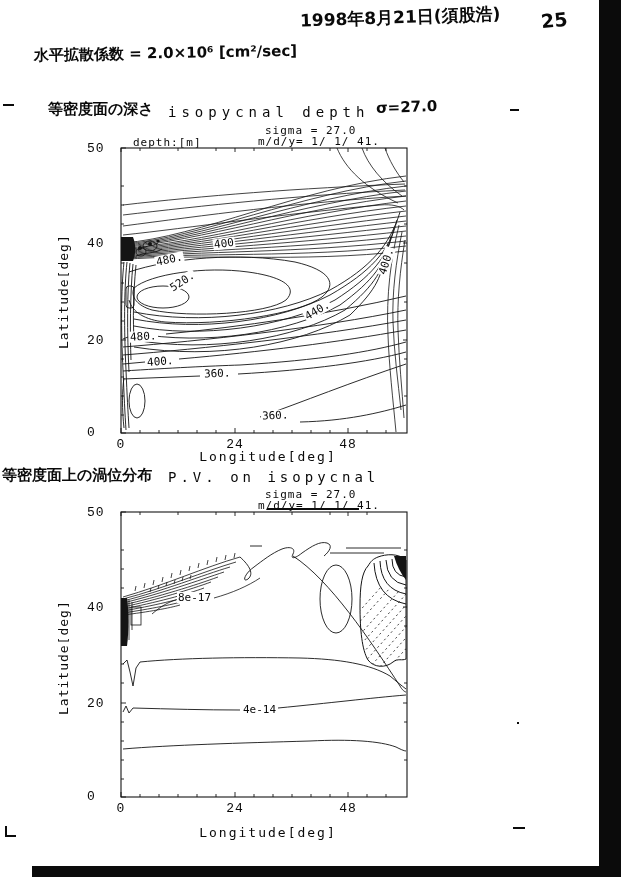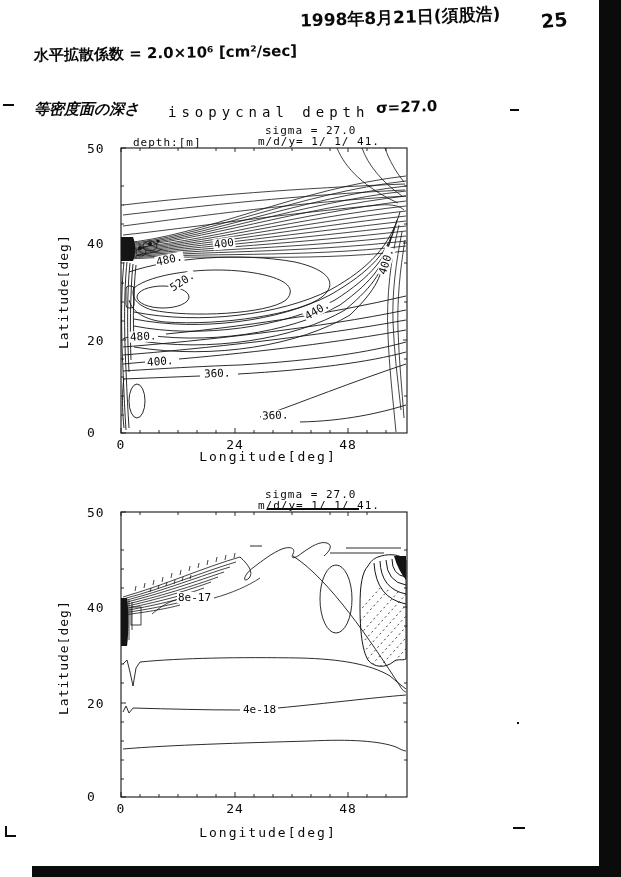--- a/index.html
+++ b/index.html
@@ -1,21 +1,21 @@
 <!DOCTYPE html>
 <html><head>
 <meta charset="utf-8">
 <style>
   html,body{margin:0;padding:0;background:#e8e8e8;}
   #page{position:relative;width:621px;height:877px;background:#ffffff;overflow:hidden;
         font-family:"DejaVu Sans Mono",monospace;color:#0c0c0c;}
   .abs{position:absolute;}
   .hand{font-family:"DejaVu Sans",sans-serif;font-weight:bold;color:#0a0a0a;white-space:nowrap;}
   .print{font-family:"DejaVu Sans Mono",monospace;color:#0a0a0a;white-space:nowrap;}
-  .ticklab{font-size:13px;letter-spacing:1px;}
+  .ticklab{font-size:13px;letter-spacing:1px;font-family:Liberation Mono, monospace;}
   .raxis{}
   .caxis{text-align:center;}
   .clab{font-size:11px;background:#fff;padding:0 1px;line-height:11px;}
   .vlab{writing-mode:vertical-rl;transform:rotate(180deg);text-align:center;
         font-size:13px;letter-spacing:1px;}
   .band{background:#0b0b0b;}
   .mark{background:#0b0b0b;}
   svg{position:absolute;left:0;top:0;}
 </style>
 </head>
@@ -167,21 +167,21 @@
     </g>
     <g fill="#141414" stroke="none">
       <path d="M394 556 L406 556 L406 580 Q398 570,394 556 Z"></path>
     </g>
   </svg>
 
   <div class="abs hand" style="left:300px;top:6px;font-size:17px;transform:rotate(-2deg);">1998年8月21日(須股浩)</div>
   <div class="abs hand" style="left:541px;top:9px;font-size:19px;transform:rotate(-6deg);">25</div>
   <div class="abs hand" style="left:34px;top:44px;font-size:15px;transform:rotate(-1deg);">水平拡散係数 = 2.0×10⁶ [cm²/sec]</div>
 
-  <div class="abs hand" style="left:34px;top:100px;font-size:15px;font-style:italic;">等密度面の深さ</div>
+  <div class="abs hand" style="left:48px;top:100px;font-size:15px;">等密度面の深さ</div>
   <div class="abs print" style="left:168px;top:104px;font-size:14px;letter-spacing:5px;">isopycnal depth</div>
   <div class="abs hand" style="left:376px;top:98px;font-size:15px;transform:rotate(-2deg);">σ=27.0</div>
   <div class="abs print raxis" style="left:265px;top:124px;width:145px;font-size:11px;letter-spacing:1px;">sigma = 27.0</div>
   <div class="abs print raxis" style="left:258px;top:135px;width:165px;font-size:11px;letter-spacing:1px;">m/d/y= 1/ 1/ 41.</div>
   <div class="abs print" style="left:133px;top:136px;font-size:11px;letter-spacing:1px;">depth:[m]</div>
 
   <div class="abs print ticklab raxis" style="left:87px;top:141px;width:26px;">50</div>
   <div class="abs print ticklab raxis" style="left:87px;top:236px;width:26px;">40</div>
   <div class="abs print ticklab raxis" style="left:87px;top:333px;width:26px;">20</div>
   <div class="abs print ticklab raxis" style="left:87px;top:425px;width:26px;">0</div>
@@ -194,36 +194,38 @@
   <div class="abs print clab" style="left:213px;top:238px;transform:rotate(-8deg);">400</div>
   <div class="abs print clab" style="left:155px;top:254px;transform:rotate(-12deg);">480.</div>
   <div class="abs print clab" style="left:168px;top:276px;transform:rotate(-33deg);">520.</div>
   <div class="abs print clab" style="left:303px;top:305px;transform:rotate(-30deg);">440.</div>
   <div class="abs print clab" style="left:129px;top:331px;transform:rotate(-3deg);">480.</div>
   <div class="abs print clab" style="left:146px;top:356px;transform:rotate(-4deg);">400.</div>
   <div class="abs print clab" style="left:203px;top:368px;transform:rotate(-2deg);">360.</div>
   <div class="abs print clab" style="left:261px;top:410px;transform:rotate(-2deg);">360.</div>
   <div class="abs print clab" style="left:372px;top:256px;transform:rotate(-72deg);">400.</div>
 
+  <div class="abs hand" style="left:2px;top:466px;font-size:15px;">等密度面上の渦位分布</div>
+  <div class="abs print" style="left:168px;top:469px;font-size:14px;letter-spacing:4px;">P.V. on isopycnal</div>
   <div class="abs print raxis" style="left:265px;top:488px;width:145px;font-size:11px;letter-spacing:1px;">sigma = 27.0</div>
   <div class="abs print raxis" style="left:258px;top:499px;width:165px;font-size:11px;letter-spacing:1px;">m/d/y= 1/ 1/ 41.</div>
   <div class="abs mark" style="left:267px;top:508px;width:92px;height:2px;"></div>
 
   <div class="abs print ticklab raxis" style="left:87px;top:505px;width:26px;">50</div>
   <div class="abs print ticklab raxis" style="left:87px;top:600px;width:26px;">40</div>
   <div class="abs print ticklab raxis" style="left:87px;top:696px;width:26px;">20</div>
   <div class="abs print ticklab raxis" style="left:87px;top:789px;width:26px;">0</div>
   <div class="abs print ticklab caxis" style="left:106px;top:801px;width:30px;">0</div>
   <div class="abs print ticklab caxis" style="left:220px;top:801px;width:30px;">24</div>
   <div class="abs print ticklab caxis" style="left:333px;top:801px;width:30px;">48</div>
   <div class="abs print vlab" style="left:56px;top:588px;height:140px;width:16px;">Latitude[deg]</div>
   <div class="abs print caxis" style="left:178px;top:825px;width:180px;font-size:13px;letter-spacing:2px;">Longitude[deg]</div>
 
   <div class="abs print clab" style="left:177px;top:592px;">8e-17</div>
-  <div class="abs print clab" style="left:242px;top:704px;">4e-18</div>
+  <div class="abs print clab" style="left:242px;top:704px;">4e-14</div>
 
   <div class="abs mark" style="left:3px;top:104px;width:11px;height:2px;"></div>
   <div class="abs mark" style="left:510px;top:109px;width:9px;height:2px;"></div>
   <div class="abs mark" style="left:517px;top:722px;width:2px;height:2px;"></div>
   <div class="abs mark" style="left:513px;top:827px;width:12px;height:2px;"></div>
   <div class="abs mark" style="left:5px;top:826px;width:2px;height:11px;"></div>
   <div class="abs mark" style="left:5px;top:835px;width:11px;height:2px;"></div>
   <div class="abs band" style="left:599px;top:0;width:22px;height:877px;"></div>
   <div class="abs band" style="left:32px;top:866px;width:589px;height:11px;"></div>
 

